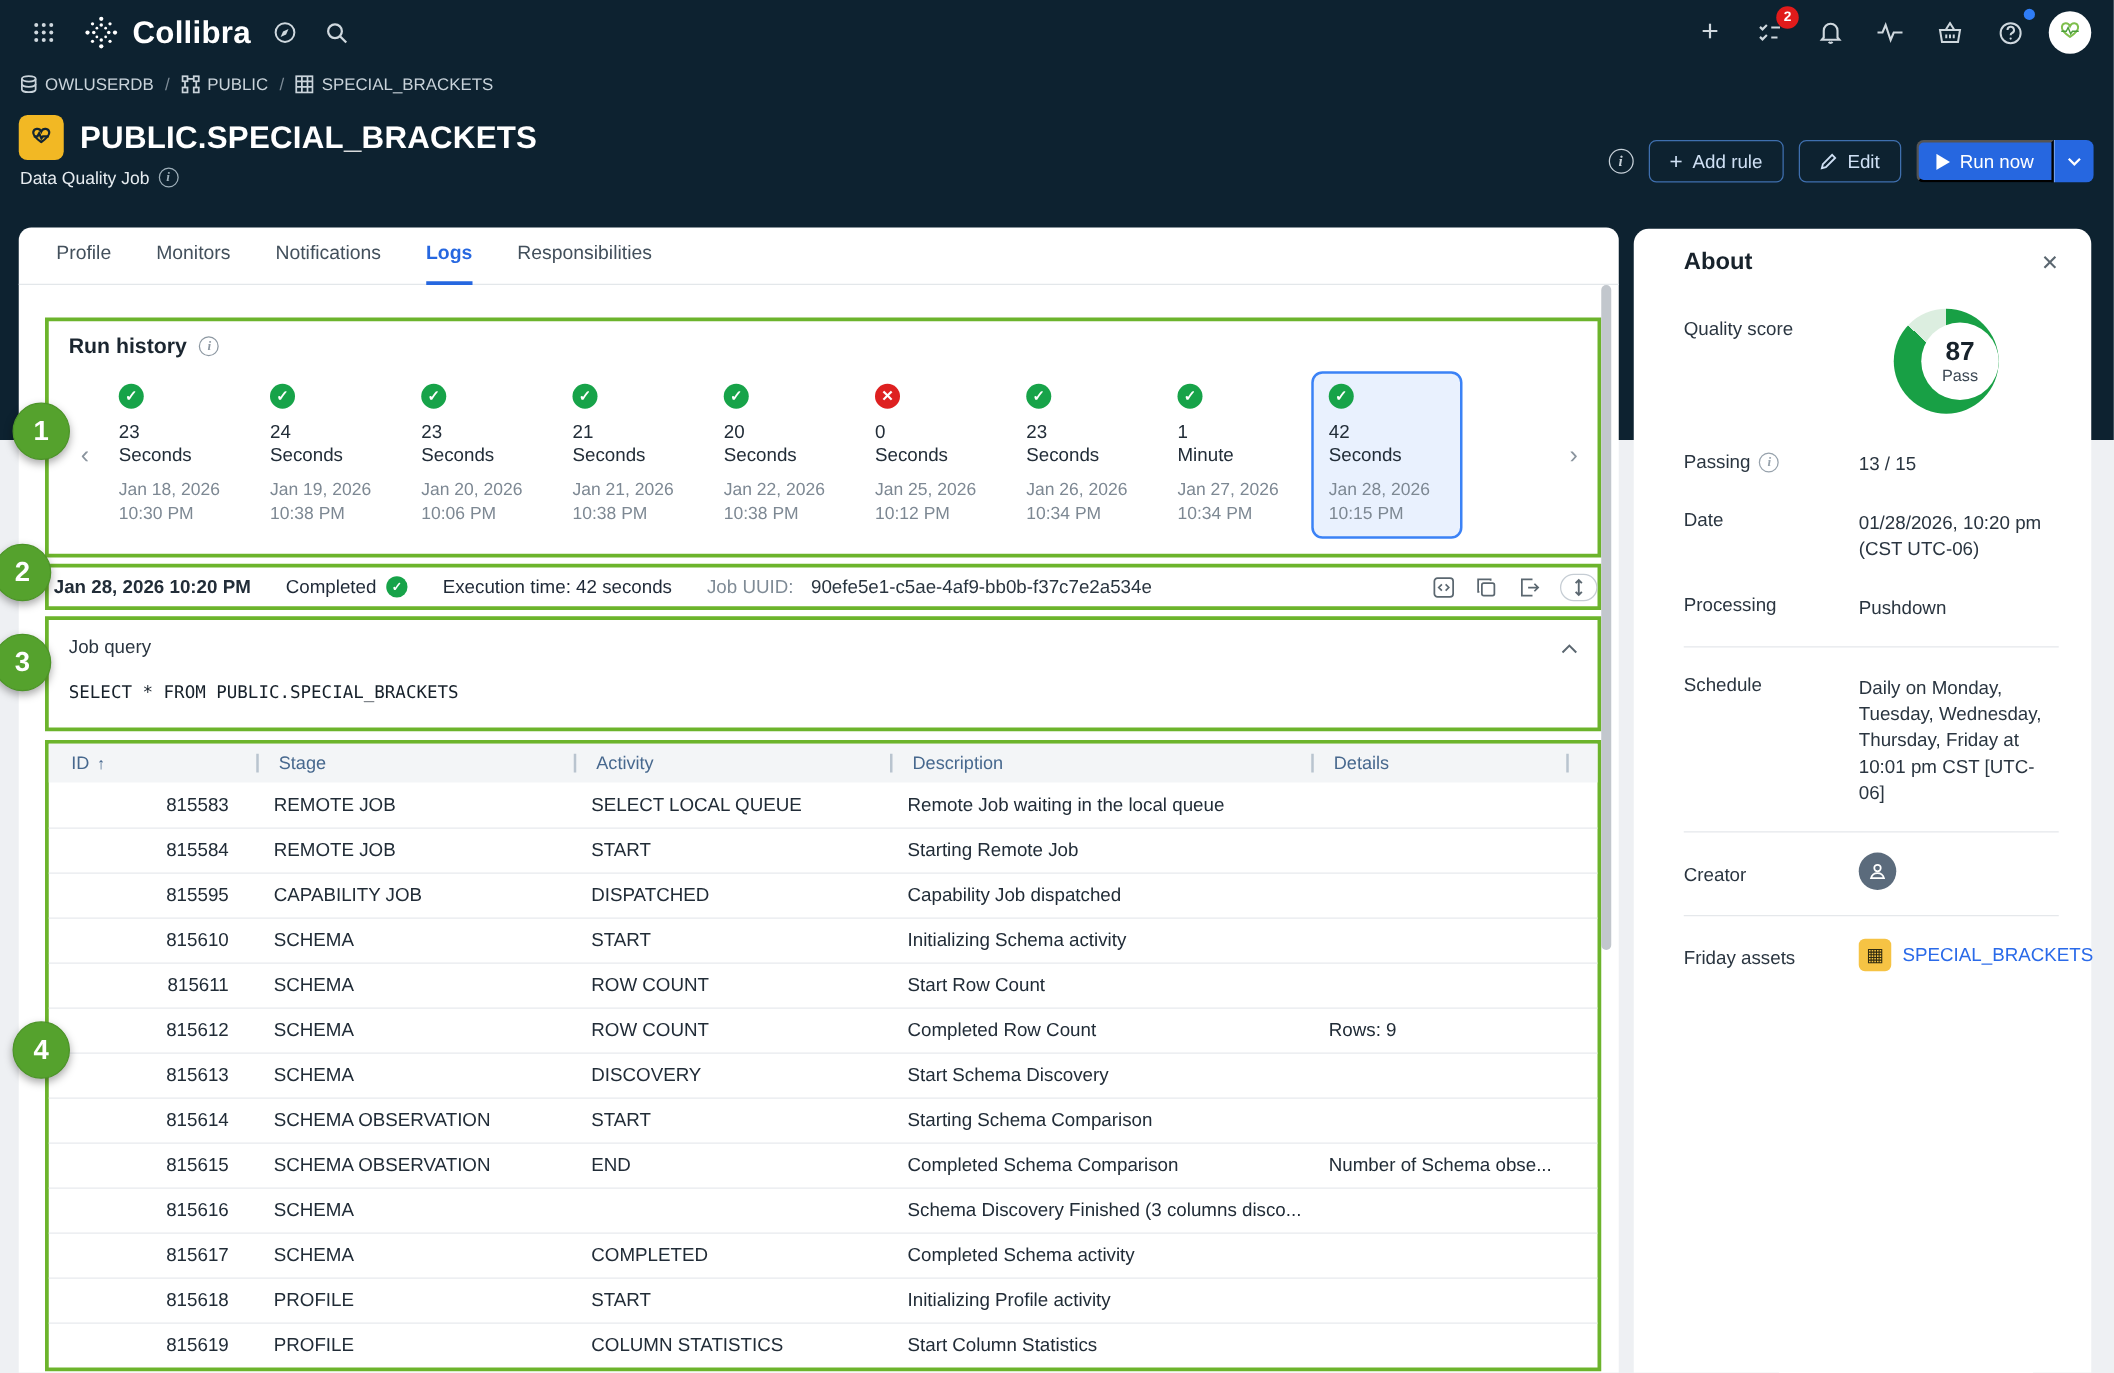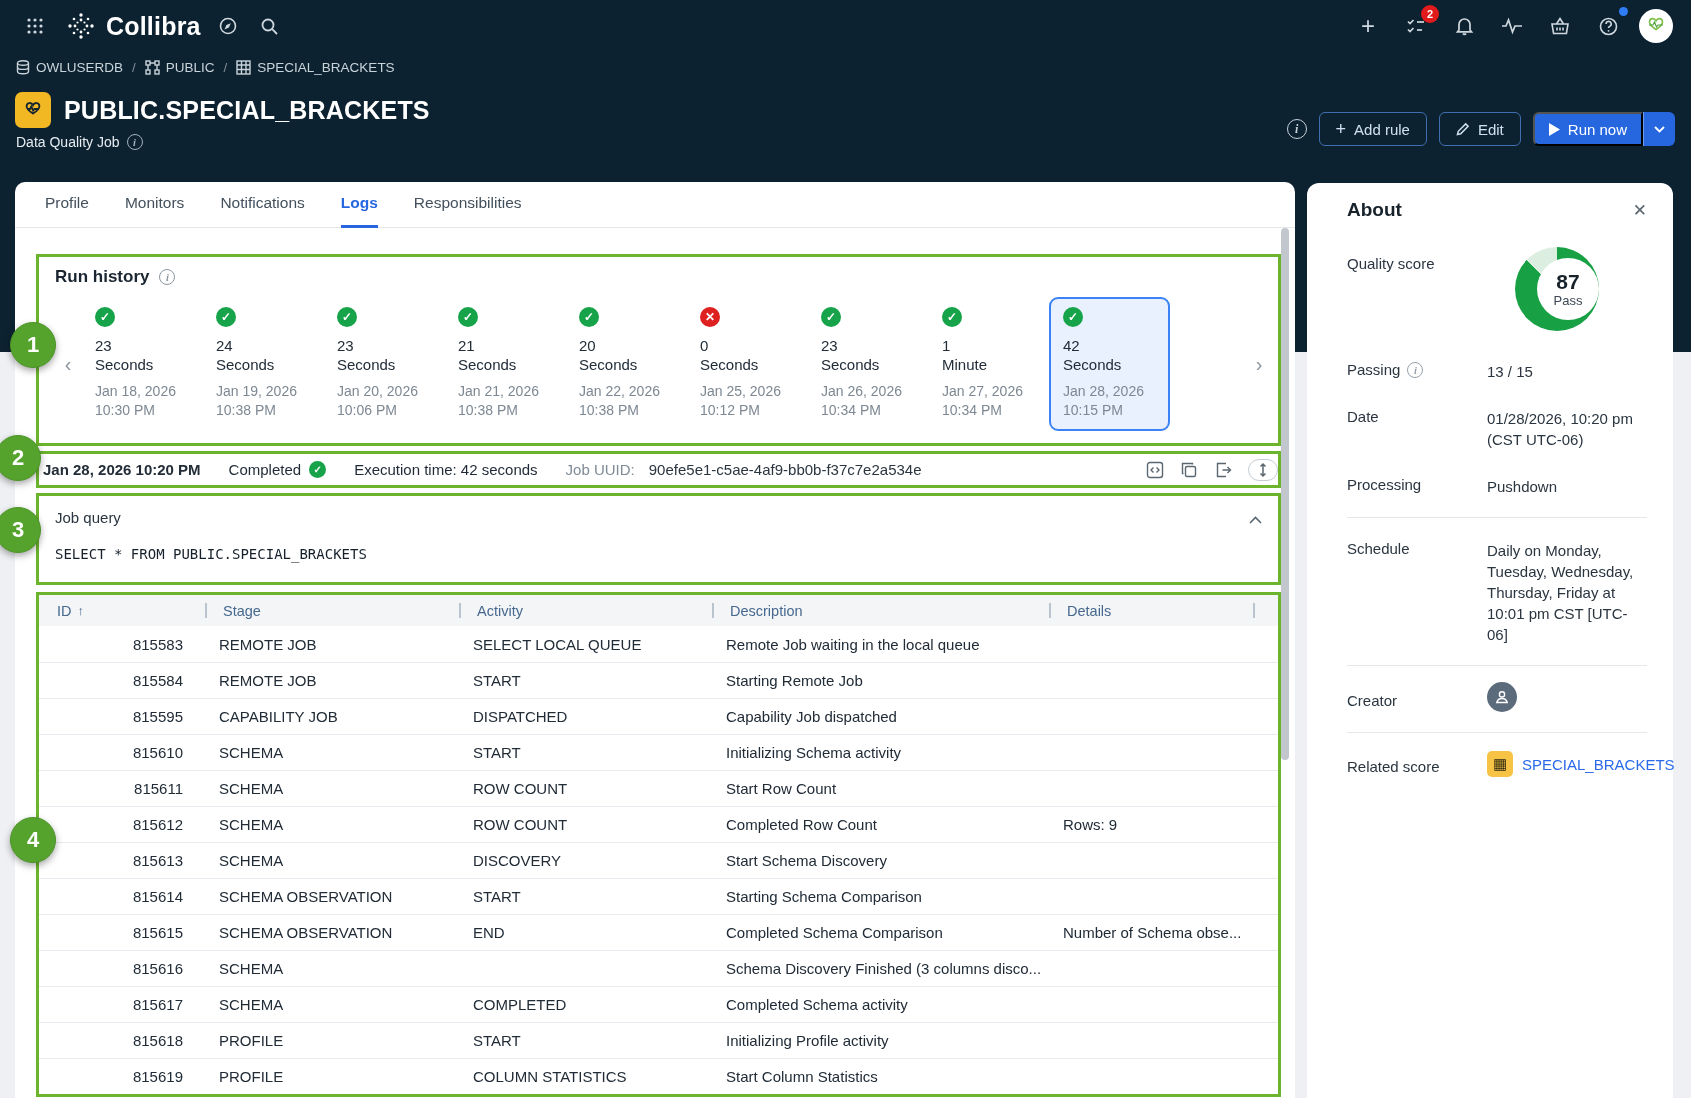--- a/index.html
+++ b/index.html
@@ -647,21 +647,21 @@
       <svg width="16" height="16" viewBox="0 0 16 16" fill="none" stroke="#fff" stroke-width="1.4">
           <circle cx="8" cy="5.4" r="2.6"></circle>
           <path d="M2.8 13.5a5.4 5.4 0 0 1 10.4 0z"></path>
         </svg>
     </div>
   </div>
 
   <div class="divider"></div>
 
   <div class="arow" style="margin-top:22px;align-items:center;">
-    <div class="alabel">Related score</div>
+    <div class="alabel">Friday assets</div>
     <div class="asset">
       <span class="asset-ic">▦</span>
       <a href="#">SPECIAL_BRACKETS</a>
     </div>
   </div>
 </aside>
 
 <div class="annot-circle" style="left:10px;top:322px;">1</div>
 <div class="annot-circle" style="left:-5px;top:435px;">2</div>
 <div class="annot-circle" style="left:-5px;top:507px;">3</div>

